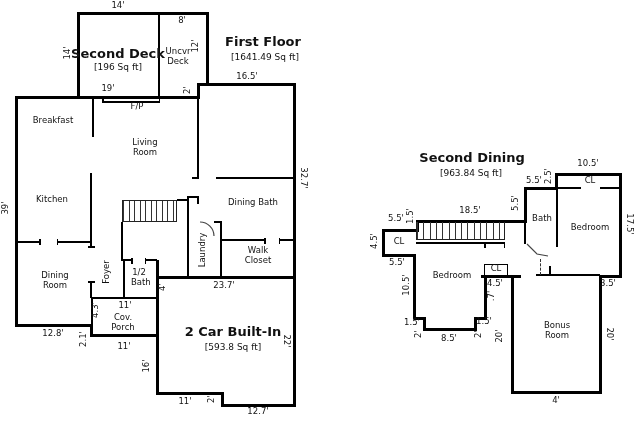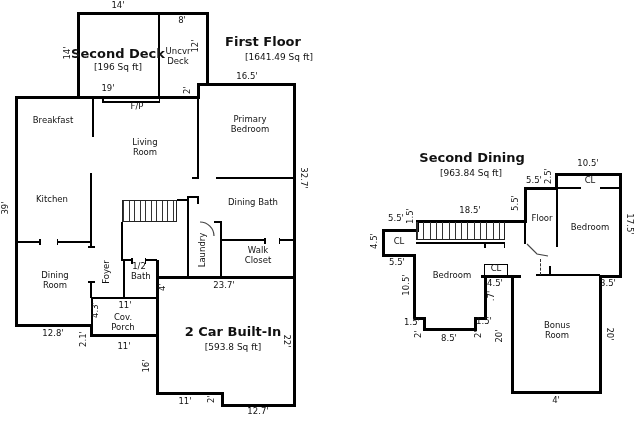--- a/index.html
+++ b/index.html
@@ -127,37 +127,36 @@
   </svg>
 
   <span class="lbl" style="left:118px;top:6px">14'</span>
   <span class="lbl" style="left:182px;top:21px">8'</span>
   <span class="lbl v" style="left:68px;top:53px">14'</span>
   <span class="lbl v" style="left:196px;top:46px">12'</span>
   <span class="lbl b" style="left:118px;top:54px">Second Deck</span>
   <span class="lbl a" style="left:118px;top:67px">[196 Sq ft]</span>
   <span class="lbl wrap" style="left:178px;top:57px;width:40px">Uncvr Deck</span>
   <span class="lbl b" style="left:263px;top:42px">First Floor</span>
-  <span class="lbl a" style="left:279px;top:57px">[1641.49 Sq ft]</span>
+  <span class="lbl a" style="left:265px;top:57px">[1641.49 Sq ft]</span>
   <span class="lbl" style="left:108px;top:89px">19'</span>
   <span class="lbl v" style="left:188px;top:90px">2'</span>
   <span class="lbl" style="left:247px;top:77px">16.5'</span>
   <span class="lbl" style="left:137px;top:107px">F/P</span>
   <span class="lbl" style="left:53px;top:121px">Breakfast</span>
-  <span class="lbl wrap" style="left:250px;top:125px;width:58px">Primary Bedroom</span>
   <span class="lbl wrap" style="left:145px;top:148px;width:40px">Living Room</span>
   <span class="lbl" style="left:52px;top:200px">Kitchen</span>
   <span class="lbl v" style="left:6px;top:208px">39'</span>
   <span class="lbl v2" style="left:303px;top:178px">32.7'</span>
   <span class="lbl wrap" style="left:253px;top:203px;width:50px">Dining Bath</span>
   <span class="lbl v" style="left:203px;top:250px">Laundry</span>
   <span class="lbl wrap" style="left:258px;top:256px;width:42px">Walk Closet</span>
   <span class="lbl wrap" style="left:55px;top:281px;width:40px">Dining Room</span>
   <span class="lbl v" style="left:107px;top:272px">Foyer</span>
-  <span class="lbl wrap" style="left:139px;top:272px;width:16px">1/2 Bath</span>
+  <span class="lbl wrap" style="left:139px;top:278px;width:16px">1/2 Bath</span>
   <span class="lbl v" style="left:163px;top:287px">4'</span>
   <span class="lbl" style="left:224px;top:286px">23.7'</span>
   <span class="lbl v" style="left:96px;top:310px">4.3'</span>
   <span class="lbl" style="left:125px;top:306px">11'</span>
   <span class="lbl wrap" style="left:123px;top:323px;width:36px">Cov. Porch</span>
   <span class="lbl" style="left:53px;top:334px">12.8'</span>
   <span class="lbl v" style="left:84px;top:339px">2.1'</span>
   <span class="lbl b" style="left:233px;top:332px">2 Car Built-In</span>
   <span class="lbl a" style="left:233px;top:347px">[593.8 Sq ft]</span>
   <span class="lbl" style="left:124px;top:347px">11'</span>
@@ -172,21 +171,21 @@
   <span class="lbl" style="left:588px;top:164px">10.5'</span>
   <span class="lbl" style="left:534px;top:181px">5.5'</span>
   <span class="lbl v" style="left:549px;top:176px">2.5'</span>
   <span class="lbl" style="left:590px;top:181px">CL</span>
   <span class="lbl v" style="left:516px;top:203px">5.5'</span>
   <span class="lbl" style="left:470px;top:211px">18.5'</span>
   <span class="lbl" style="left:396px;top:219px">5.5'</span>
   <span class="lbl v" style="left:411px;top:216px">1.5'</span>
   <span class="lbl v" style="left:375px;top:241px">4.5'</span>
   <span class="lbl" style="left:399px;top:242px">CL</span>
-  <span class="lbl" style="left:542px;top:219px">Floor</span>
+  <span class="lbl" style="left:542px;top:219px">Bath</span>
   <span class="lbl" style="left:590px;top:228px">Bedroom</span>
   <span class="lbl v2" style="left:629px;top:224px">17.5'</span>
   <span class="lbl" style="left:397px;top:263px">5.5'</span>
   <span class="lbl" style="left:452px;top:276px">Bedroom</span>
   <span class="lbl v" style="left:407px;top:285px">10.5'</span>
   <span class="lbl" style="left:496px;top:269px">CL</span>
   <span class="lbl" style="left:495px;top:284px">4.5'</span>
   <span class="lbl v" style="left:492px;top:296px">.7'</span>
   <span class="lbl" style="left:608px;top:284px">3.5'</span>
   <span class="lbl" style="left:412px;top:323px">1.5'</span>

